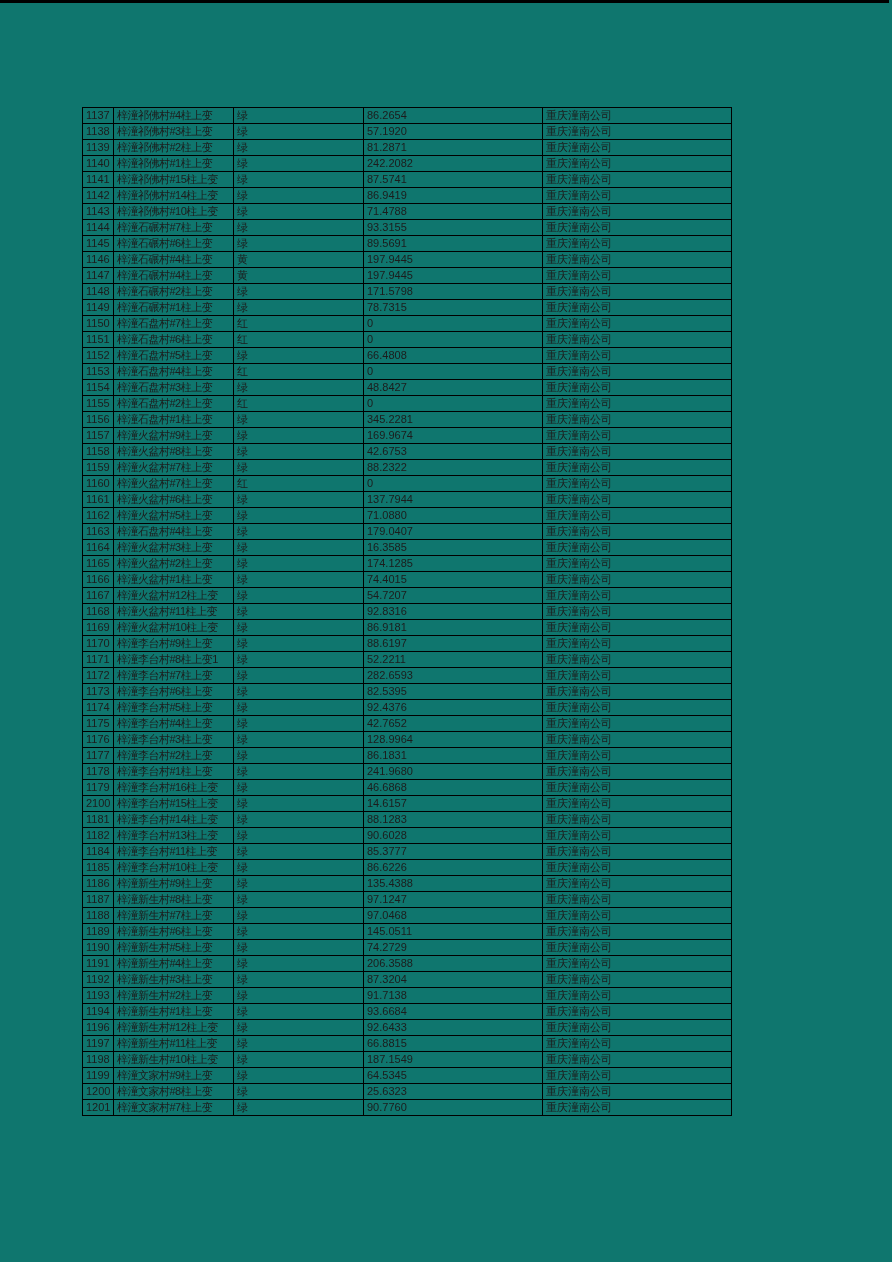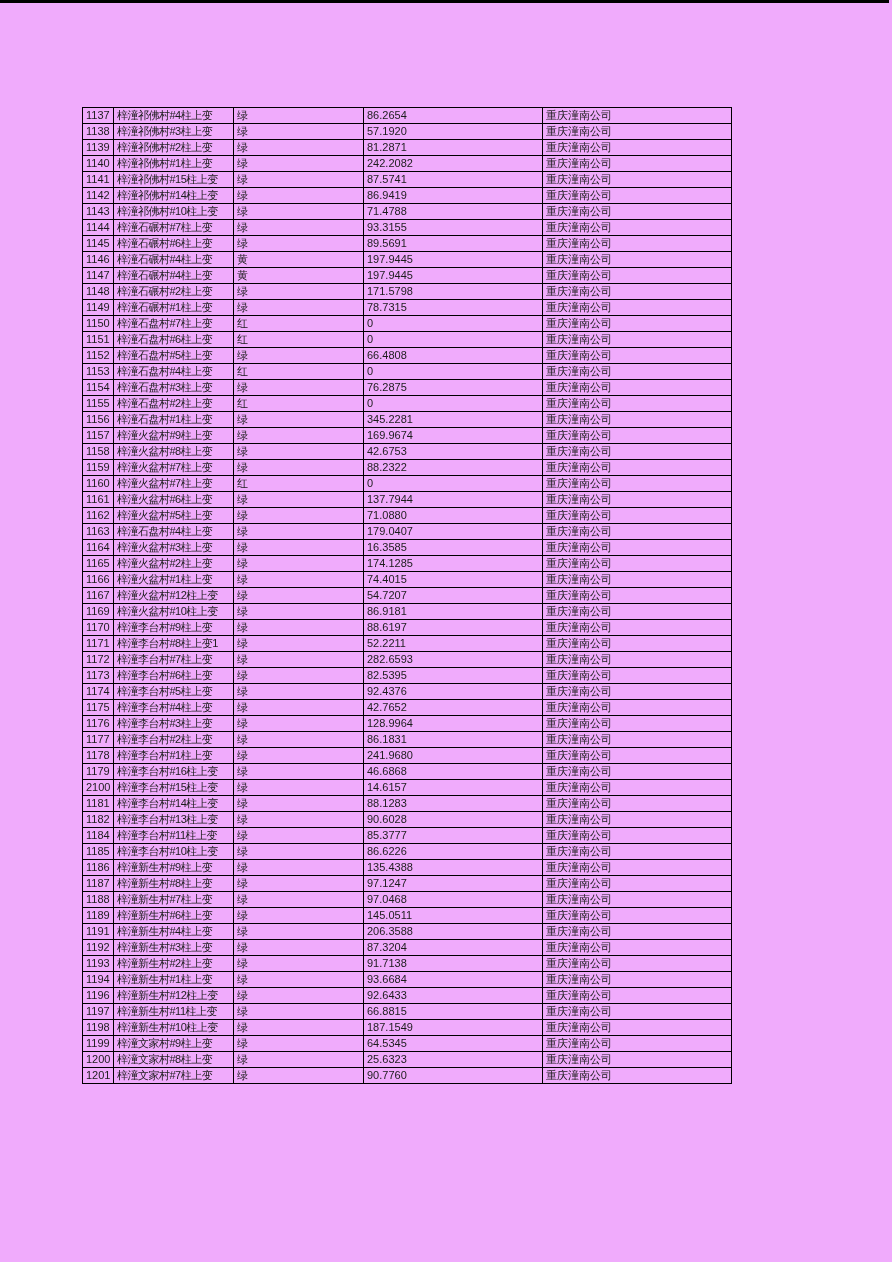--- a/index.html
+++ b/index.html
@@ -1,20 +1,20 @@
 <!DOCTYPE html>
 <html><head>
 <meta charset="utf-8">
 <style>
   html, body { margin: 0; padding: 0; }
   .page {
     position: relative;
     width: 892px;
     height: 1262px;
-    background: #f0abfc;
+    background: #0f766e;
     overflow: hidden;
     font-family: "Liberation Sans", sans-serif;
   }
   .top-border {
     position: absolute;
     top: 0;
     left: 0;
     width: 889px;
     height: 3px;
     background: #000000;
@@ -172,21 +172,21 @@
           <td class="c-no">1153</td>
           <td class="c-name">梓潼石盘村#4柱上变</td>
           <td class="c-status">红</td>
           <td class="c-value">0</td>
           <td class="c-company">重庆潼南公司</td>
         </tr>
         <tr>
           <td class="c-no">1154</td>
           <td class="c-name">梓潼石盘村#3柱上变</td>
           <td class="c-status">绿</td>
-          <td class="c-value">76.2875</td>
+          <td class="c-value">48.8427</td>
           <td class="c-company">重庆潼南公司</td>
         </tr>
         <tr>
           <td class="c-no">1155</td>
           <td class="c-name">梓潼石盘村#2柱上变</td>
           <td class="c-status">红</td>
           <td class="c-value">0</td>
           <td class="c-company">重庆潼南公司</td>
         </tr>
         <tr>
@@ -267,20 +267,27 @@
           <td class="c-company">重庆潼南公司</td>
         </tr>
         <tr>
           <td class="c-no">1167</td>
           <td class="c-name">梓潼火盆村#12柱上变</td>
           <td class="c-status">绿</td>
           <td class="c-value">54.7207</td>
           <td class="c-company">重庆潼南公司</td>
         </tr>
         <tr>
+          <td class="c-no">1168</td>
+          <td class="c-name">梓潼火盆村#11柱上变</td>
+          <td class="c-status">绿</td>
+          <td class="c-value">92.8316</td>
+          <td class="c-company">重庆潼南公司</td>
+        </tr>
+        <tr>
           <td class="c-no">1169</td>
           <td class="c-name">梓潼火盆村#10柱上变</td>
           <td class="c-status">绿</td>
           <td class="c-value">86.9181</td>
           <td class="c-company">重庆潼南公司</td>
         </tr>
         <tr>
           <td class="c-no">1170</td>
           <td class="c-name">梓潼李台村#9柱上变</td>
           <td class="c-status">绿</td>
@@ -404,20 +411,27 @@
           <td class="c-name">梓潼新生村#7柱上变</td>
           <td class="c-status">绿</td>
           <td class="c-value">97.0468</td>
           <td class="c-company">重庆潼南公司</td>
         </tr>
         <tr>
           <td class="c-no">1189</td>
           <td class="c-name">梓潼新生村#6柱上变</td>
           <td class="c-status">绿</td>
           <td class="c-value">145.0511</td>
+          <td class="c-company">重庆潼南公司</td>
+        </tr>
+        <tr>
+          <td class="c-no">1190</td>
+          <td class="c-name">梓潼新生村#5柱上变</td>
+          <td class="c-status">绿</td>
+          <td class="c-value">74.2729</td>
           <td class="c-company">重庆潼南公司</td>
         </tr>
         <tr>
           <td class="c-no">1191</td>
           <td class="c-name">梓潼新生村#4柱上变</td>
           <td class="c-status">绿</td>
           <td class="c-value">206.3588</td>
           <td class="c-company">重庆潼南公司</td>
         </tr>
         <tr>

